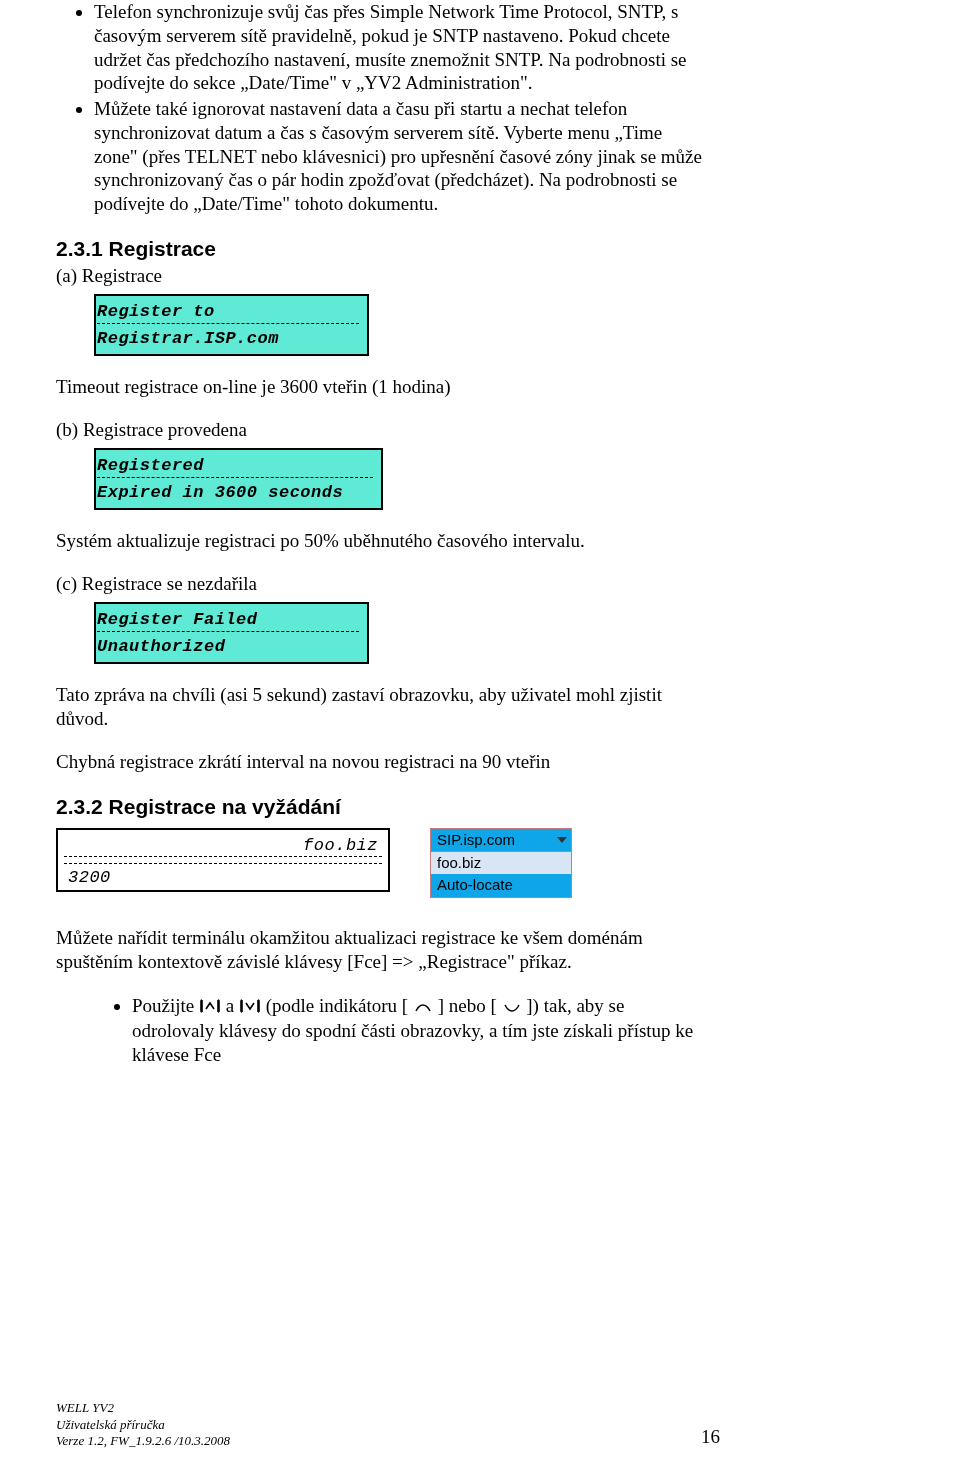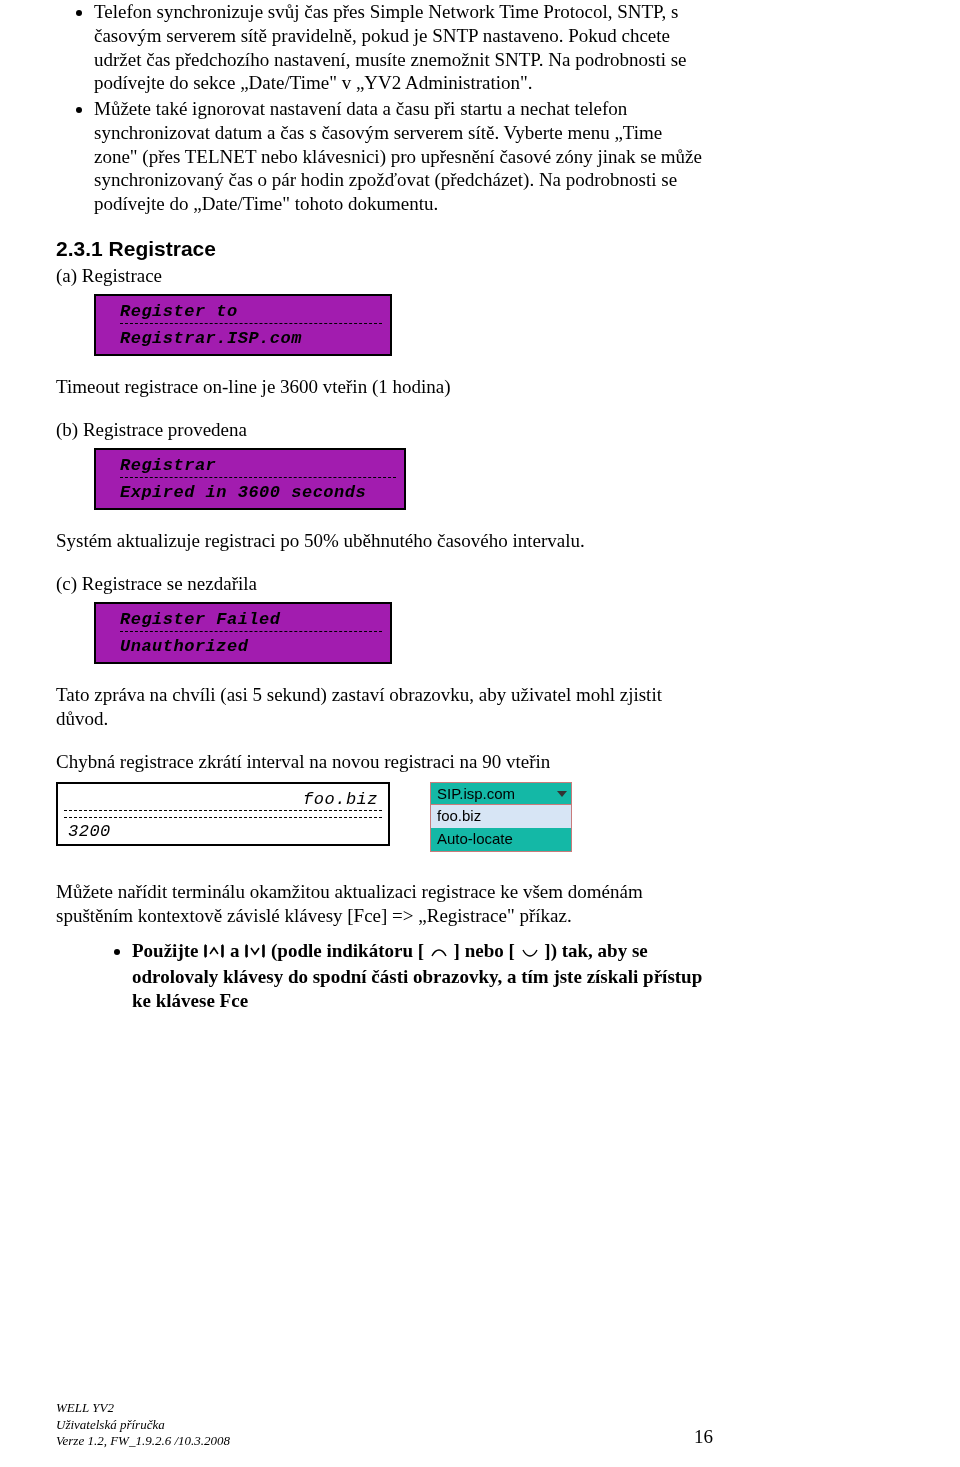--- a/index.html
+++ b/index.html
@@ -40,23 +40,23 @@
   }
   .indent-block {
     margin-left: 38px;
     margin-top: 2px;
     margin-bottom: 10px;
   }
   .indent-text {
   }
   .lcd {
     border: 2px solid #000;
-    padding: 2px 8px 4px 24px;
+    padding: 2px 8px 4px 1px;
     display: inline-block;
-    background: #a21caf;
+    background: #5eead4;
   }
   .lcd .line {
     border-bottom: 1px dashed #000;
     padding-bottom: 1px;
     margin-bottom: 1px;
   }
   .lcd .line.noline {
     border-bottom: none;
     margin-bottom: 0;
   }
@@ -100,21 +100,21 @@
     border-bottom: 1px dashed #000;
     height: 6px;
     margin: 0 6px;
   }
   .lcd-domain .bot {
     padding: 0 10px 2px 10px;
   }
   .dropdown {
     border: 1px solid #c97b7b;
     width: 140px;
-    background: #14b8a6;
+    background: #0ea5e9;
   }
   .dropdown .dd-head {
     display: flex;
     justify-content: space-between;
     align-items: center;
     padding: 2px 4px 2px 6px;
     font-family: Arial, Helvetica, sans-serif;
     font-size: 15px;
   }
   .dd-head .arrow {
@@ -131,36 +131,35 @@
   .dropdown .dd-item {
     padding: 2px 6px;
     font-family: Arial, Helvetica, sans-serif;
     font-size: 15px;
   }
   .dd-item.highlight {
     background: #d7e5f5;
   }
   .para { margin: 4px 0; }
   .bullets2 {
-    margin: 12px 0 0 0;
+    margin: 20px 0 0 0;
     padding-left: 76px;
     list-style: disc;
-    font-weight: bold;
   }
   .bullets2 li { text-align: left; }
   .key {
     display: inline-block;
     vertical-align: -2px;
     margin: 0 1px;
   }
   .footer {
     position: absolute;
     bottom: 18px;
     left: 56px;
-    right: 47px;
+    right: 40px;
     display: flex;
     justify-content: space-between;
     align-items: flex-end;
     font-family: "Times New Roman", Times, serif;
   }
   .footer .left {
     font-style: italic;
     font-size: 13px;
     line-height: 1.25;
   }
@@ -184,36 +183,37 @@
   <div class="lcd lcd-short">
     <div class="line"><span class="lcd-text">Register to</span></div>
     <div class="line noline"><span class="lcd-text">Registrar.ISP.com</span></div>
   </div>
 </div>
 <p class="indent-text">Timeout registrace on-line je 3600 vteřin (1 hodina)</p>
 
 <p class="sub" style="margin-top:14px;">(b) Registrace provedena</p>
 <div class="indent-block">
   <div class="lcd lcd-wide">
-    <div class="line"><span class="lcd-text">Registrar</span></div>
+    <div class="line"><span class="lcd-text">Registered</span></div>
     <div class="line noline"><span class="lcd-text">Expired in 3600 seconds</span></div>
   </div>
 </div>
 <p class="indent-text">Systém aktualizuje registraci po 50% uběhnutého časového intervalu.</p>
 
 <p class="sub" style="margin-top:14px;">(c) Registrace se nezdařila</p>
 <div class="indent-block">
   <div class="lcd lcd-short">
     <div class="line"><span class="lcd-text">Register Failed</span></div>
     <div class="line noline"><span class="lcd-text">Unauthorized</span></div>
   </div>
 </div>
 <p class="indent-text">Tato zpráva na chvíli (asi 5 sekund) zastaví obrazovku, aby uživatel mohl zjistit důvod.</p>
 <p class="para">Chybná registrace zkrátí interval na novou registraci na 90 vteřin</p>
 
+<h3 class="section">2.3.2  Registrace na vyžádání</h3>
 
 <div class="domain-row">
   <div class="lcd-domain">
     <div class="top"><span class="lcd-text-plain">foo.biz</span></div>
     <div class="mid"></div>
     <div class="bot"><span class="lcd-text-plain">3200</span></div>
   </div>
   <div class="dropdown">
     <div class="dd-head">
       <span>SIP.isp.com</span>

